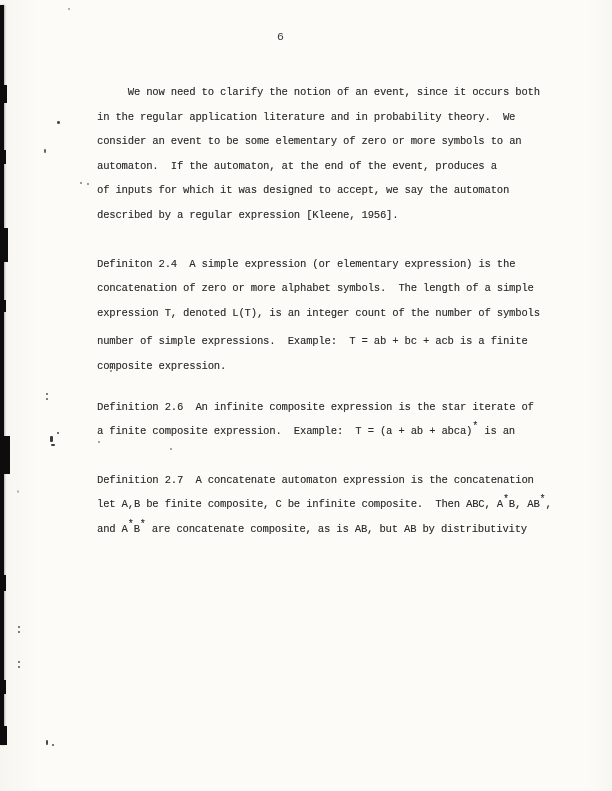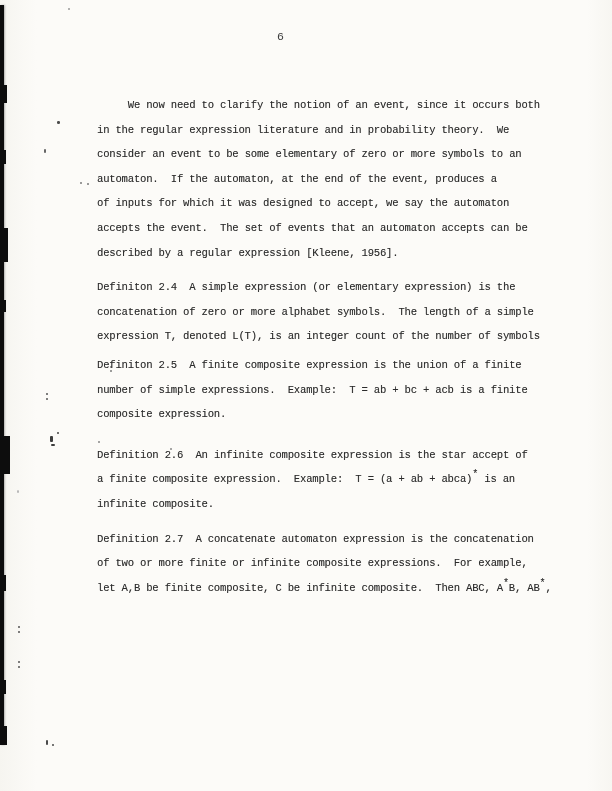--- a/index.html
+++ b/index.html
@@ -32,26 +32,26 @@
   .blob-g { top: 680px; width: 6px;  height: 14px; }
   .blob-h { top: 726px; width: 7px;  height: 19px; }
 
   .page-number {
     position: absolute; left: 277px; top: 30px;
     font-size: 11.5px; letter-spacing: 0;
     color: #3a3a3a;
   }
 
   .doc-body {
-    position: absolute; left: 97px; top: 93px; width: 470px;
+    position: absolute; left: 97px; top: 80px; width: 470px;
     font-size: 10.5px; letter-spacing: -0.15px;
     text-shadow: 0.2px 0.2px 0 rgba(35,35,35,0.35);
   }
   .para { margin: 0; }
-  .para + .para { margin-top: 10px; }
+  .para + .para { margin-top: 24px; }
   .para-2 { margin-top: 4px !important; }
   .para-3 { margin-top: 16px !important; }
   .tline { white-space: pre; height: 24.6px; line-height: 24.6px; }
   .u {
     text-underline-offset: 3px;
     text-decoration-thickness: 1px;
   }
   sup {
     font-size: 10px; line-height: 0;
     vertical-align: baseline; position: relative; top: -5px;
@@ -95,42 +95,39 @@
   <div class="speck" style="left:18px;  top:661px; width:2px; height:2px; background:#555;"></div>
   <div class="speck" style="left:18px;  top:666px; width:2px; height:2px; background:#555;"></div>
   <div class="speck" style="left:46px;  top:740px; width:2px; height:5px; border-radius:1px; background:#4a4a4a;"></div>
   <div class="speck" style="left:52px;  top:744px; width:2px; height:2px; background:#4a4a4a;"></div>
 
   <div class="page-number">6</div>
 
   <div class="doc-body">
       <div class="para para-0">
         <div class="tline"><span>     We now need to clarify the notion of an event, since it occurs both</span></div>
-        <div class="tline"><span>in the regular expression literature and in probability theory.  We</span></div>
+        <div class="tline"><span>in the regular application literature and in probability theory.  We</span></div>
         <div class="tline"><span>consider an </span><span class="u">event</span><span> to be some elementary of zero or more symbols to an</span></div>
         <div class="tline"><span>automaton.  If the automaton, at the end of the event, produces a</span></div>
         <div class="tline"><span>of inputs for which it was designed to accept, we say the automaton</span></div>
-        <div class="tline"><span class="u">accepts</span><span> the event.  The set of events that an automaton accepts can be</span></div>
         <div class="tline"><span>described by a regular expression [Kleene, 1956].</span></div>
       </div>
       <div class="para para-1">
         <div class="tline"><span class="u">Definiton 2.4</span><span>  A </span><span class="u">simple expression</span><span> (or elementary expression) is the</span></div>
         <div class="tline"><span>concatenation of zero or more alphabet symbols.  The length of a simple</span></div>
         <div class="tline"><span>expression T, denoted L(T), is an integer count of the number of symbols</span></div>
       </div>
       <div class="para para-2">
-        <div class="tline"><span class="u">Definiton 2.5</span><span>  A </span><span class="u">finite composite expression</span><span> is the union of a finite</span></div>
         <div class="tline"><span>number of simple expressions.  Example:  T = ab + bc + acb is a finite</span></div>
         <div class="tline"><span>composite expression.</span></div>
       </div>
       <div class="para para-3">
-        <div class="tline"><span class="u">Definition 2.6</span><span>  An </span><span class="u">infinite composite expression</span><span> is the star accept of</span></div>
+        <div class="tline"><span class="u">Definition 2.6</span><span>  An </span><span class="u">infinite composite expression</span><span> is the star iterate of</span></div>
         <div class="tline"><span>a finite composite expression.  Example:  T = (a + ab + abca)</span><sup>*</sup><span> is an</span></div>
-        <div class="tline"><span>infinite composite.</span></div>
       </div>
       <div class="para para-4">
         <div class="tline"><span class="u">Definition 2.7</span><span>  A </span><span class="u">concatenate automaton expression</span><span> is the concatenation</span></div>
-        <div class="tline"><span>of two or more finite or infinite composite expressions.  For example,</span></div>
         <div class="tline"><span>let A,B be finite composite, C be infinite composite.  Then ABC, A</span><sup>*</sup><span>B, AB</span><sup>*</sup><span>,</span></div>
+        <div class="tline"><span>and A</span><sup>*</sup><span>B</span><sup>*</sup><span> are concatenate composite, as is AB, but AB by distributivity</span></div>
       </div>
     </div>
 
 </div>
 
 </body></html>

